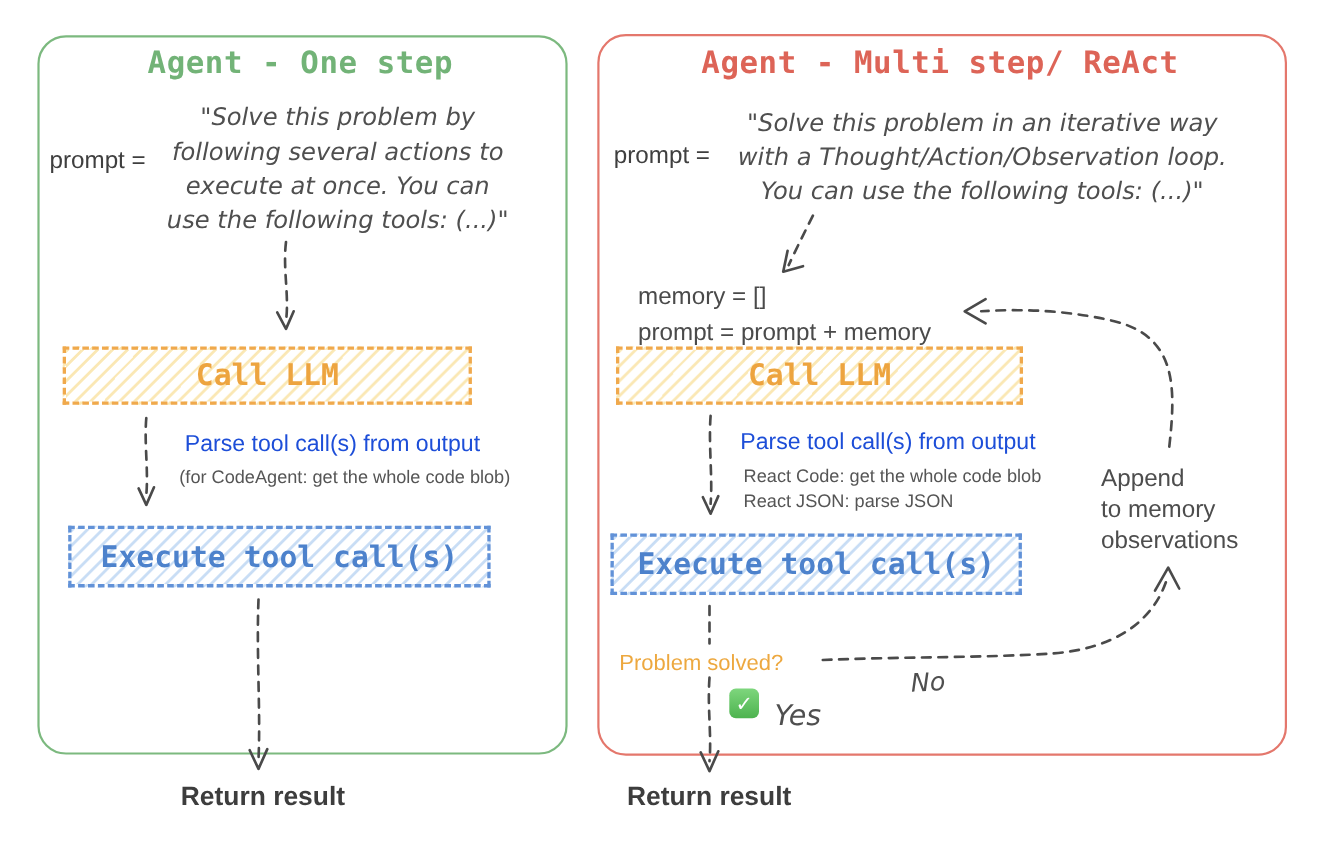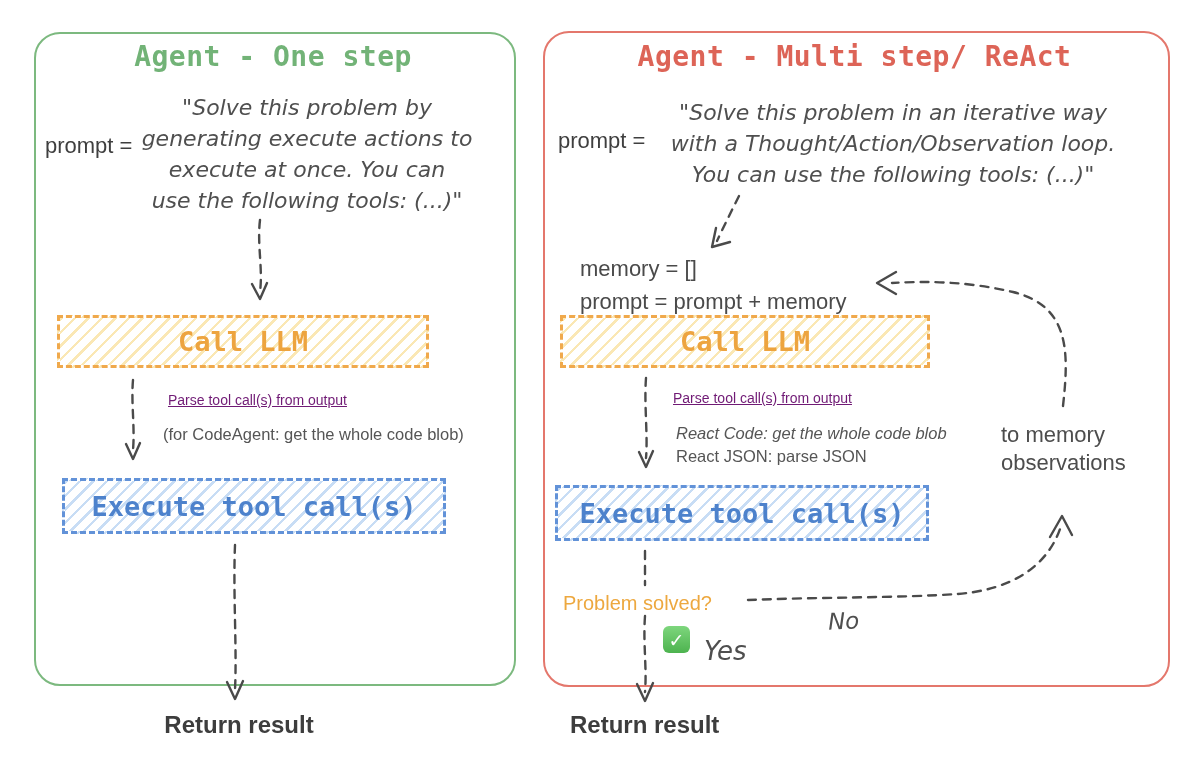--- a/index.html
+++ b/index.html
@@ -24,21 +24,21 @@
   .memline{position:absolute;font-size:22px;line-height:33px;color:#4a4a4a;}
 
   .hatchbox{position:absolute;display:flex;align-items:center;justify-content:center;
             font-family:"DejaVu Sans Mono",monospace;font-weight:bold;font-size:27px;
             box-sizing:border-box;}
   .yellow{border:3px dashed #f0a94c;color:#eda43f;
           background:repeating-linear-gradient(135deg,rgba(248,219,140,.65) 0 2.5px,rgba(255,255,255,0) 2.5px 9.5px);}
   .blue{border:3px dashed #6292d8;color:#4d82cc;
         background:repeating-linear-gradient(135deg,rgba(163,198,238,.6) 0 2.5px,rgba(255,255,255,0) 2.5px 9.5px);}
 
-  .parse-title{position:absolute;font-size:14px;color:#701a75;text-decoration:underline;}
+  .parse-title{position:absolute;font-size:21px;color:#1d4ed8;}
   .parse-note{position:absolute;font-size:16.5px;color:#555;}
 
   .append{position:absolute;left:1001px;top:421px;width:160px;font-size:22px;line-height:28px;color:#4d4d4d;}
 
   .problem{position:absolute;left:563px;top:592px;font-size:20px;color:#eda83f;}
   .no-label{position:absolute;left:828px;top:608px;font-size:23px;transform:rotate(-3deg);}
   .yes-label{position:absolute;left:704px;top:624px;font-size:26px;margin-top:12px;}
   .check-icon{position:absolute;left:663px;top:626px;width:27px;height:27px;border-radius:6px;
               background:linear-gradient(#7ed67d,#4db34f);display:flex;align-items:center;justify-content:center;
               color:#fff;font-size:19px;font-weight:bold;font-family:"DejaVu Sans",sans-serif;}
@@ -56,21 +56,21 @@
 
   <div class="panel green"></div>
   <div class="panel red"></div>
 
   <div class="panel-title title-green">Agent - One step</div>
   <div class="panel-title title-red">Agent - Multi step/ ReAct</div>
 
   <div class="plain prompt-label" style="left:45px;top:133px;">prompt =</div>
   <div class="hand-block hand" style="left:98px;top:92px;width:418px;">
     <div>"Solve this problem by</div>
-    <div>generating execute actions to</div>
+    <div>following several actions to</div>
     <div>execute at once. You can</div>
     <div>use the following tools: (...)"</div>
   </div>
 
   <div class="plain prompt-label" style="left:558px;top:128px;">prompt =</div>
   <div class="hand-block hand" style="left:628px;top:97px;width:530px;">
     <div>"Solve this problem in an iterative way</div>
     <div>with a Thought/Action/Observation loop.</div>
     <div>You can use the following tools: (...)"</div>
   </div>
@@ -78,27 +78,28 @@
   <div class="memline" style="left:580px;top:252px;">memory = []</div>
   <div class="memline" style="left:580px;top:285px;text-align:right;">prompt = prompt + memory</div>
 
   <div class="hatchbox yellow" style="left:57px;top:315px;width:372px;height:53px;">Call LLM</div>
   <div class="hatchbox yellow" style="left:560px;top:315px;width:370px;height:53px;">Call LLM</div>
 
   <div class="parse-title" style="left:168px;top:392px;">Parse tool call(s) from output</div>
   <div class="parse-note" style="left:163px;top:425px;">(for CodeAgent: get the whole code blob)</div>
 
   <div class="parse-title" style="left:673px;top:390px;">Parse tool call(s) from output</div>
-  <div class="parse-note" style="left:676px;top:424px;font-style:italic;">React Code: get the whole code blob</div>
+  <div class="parse-note" style="left:676px;top:424px;">React Code: get the whole code blob</div>
   <div class="parse-note" style="left:676px;top:447px;">React JSON: parse JSON</div>
 
   <div class="hatchbox blue" style="left:62px;top:478px;width:384px;height:56px;">Execute tool call(s)</div>
   <div class="hatchbox blue" style="left:555px;top:485px;width:374px;height:56px;">Execute tool call(s)</div>
 
   <div class="append">
+    <div>Append</div>
     <div>to memory</div>
     <div>observations</div>
   </div>
 
   <div class="problem">Problem solved?</div>
   <div class="no-label hand">No</div>
   <div class="check-icon">
       <span>✓</span>
     </div>
   <div class="yes-label hand">Yes</div>

